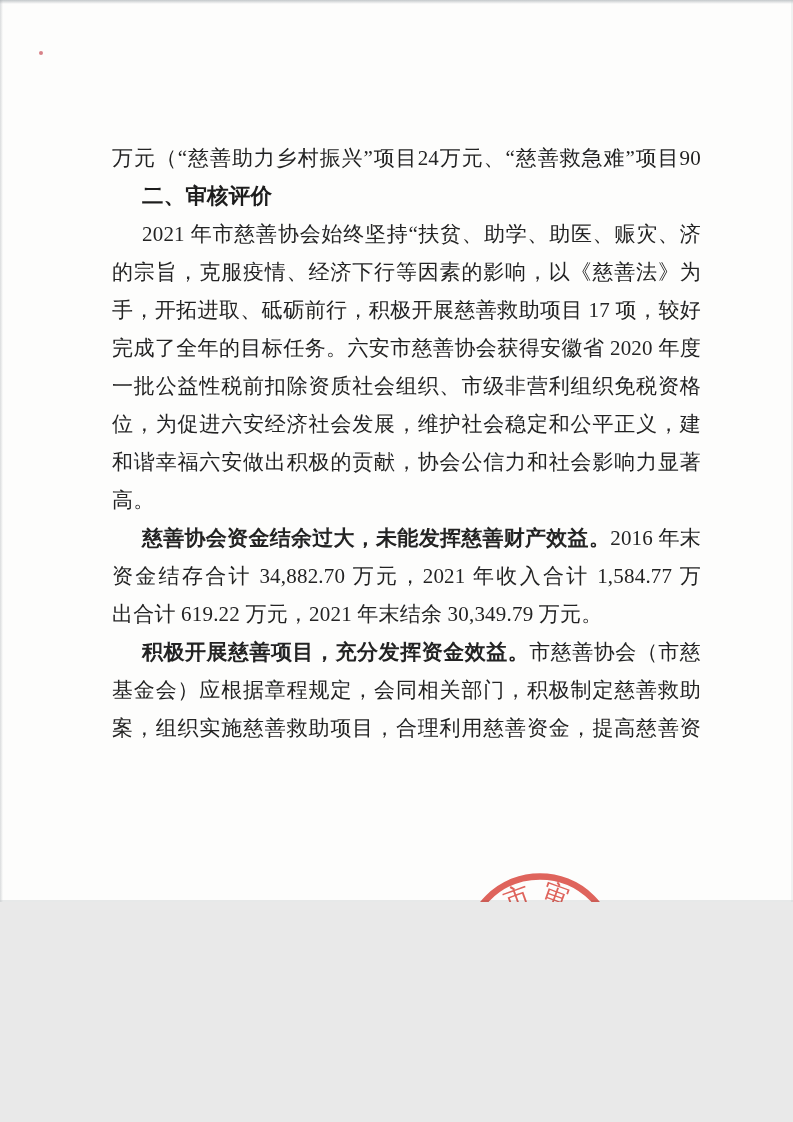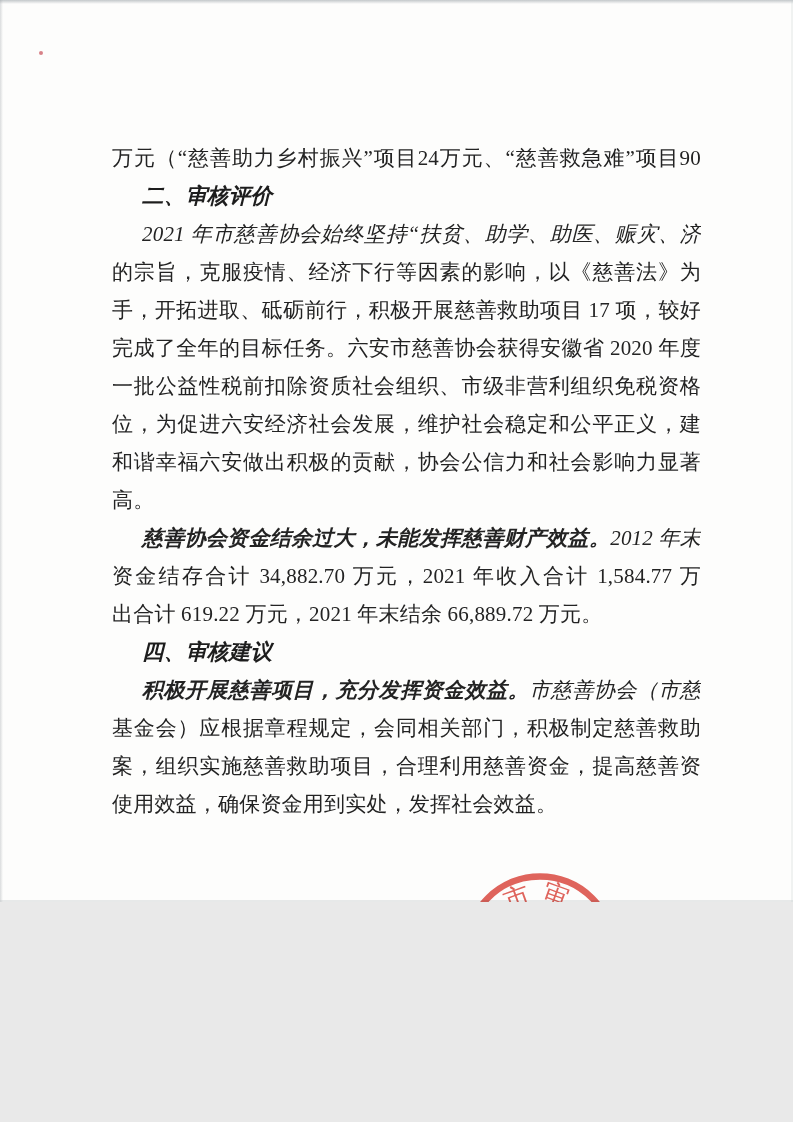--- a/index.html
+++ b/index.html
@@ -15,21 +15,21 @@
     background:linear-gradient(90deg,rgba(160,166,170,.38),rgba(255,255,255,0));}
   .edge-bottom{position:absolute;bottom:0;left:0;width:100%;height:2px;background:rgba(188,194,198,.35);}
   .edge-right{position:absolute;top:0;right:0;width:2px;height:100%;background:rgba(198,203,206,.22);}
   .dot-artifact{position:absolute;left:39px;top:51px;width:4px;height:4px;
     background:#d06b73;border-radius:50%;opacity:.85;}
   
   .text-block{position:absolute;left:112px;top:139px;width:589px;}
   .line{height:38px;line-height:38px;font-size:21px;overflow:hidden;
     letter-spacing:.2px;color:#232323;}
   .line.justify{text-align:justify;text-align-last:justify;}
-  .line.indent{text-indent:30px;font-style:italic;}
+  .line.indent{text-indent:30px;}
   .seg.bold{font-weight:700;margin-top:12px;}
   .seg.heading{font-family:"Liberation Sans","DejaVu Sans",sans-serif;
     font-weight:700;font-size:21.5px;color:#1d1d1d;}
   
   .date-line{position:absolute;left:454px;top:938px;width:180px;
     font-size:14px;letter-spacing:.5px;color:#1c1c1c;z-index:2;white-space:nowrap;}
   
   .seal{position:absolute;left:461px;top:871px;width:158px;height:158px;
     z-index:3;mix-blend-mode:multiply;opacity:.88;}
   .seal svg{display:block;width:100%;height:100%;}
@@ -52,28 +52,26 @@
       <div class="line justify"><span class="seg">万元（“慈善助力乡村振兴”项目24万元、“慈善救急难”项目90</span></div>
       <div class="line indent"><span class="seg heading">二、审核评价</span></div>
       <div class="line justify indent"><span class="seg">2021 年市慈善协会始终坚持“扶贫、助学、助医、赈灾、济困”</span></div>
       <div class="line justify"><span class="seg">的宗旨，克服疫情、经济下行等因素的影响，以《慈善法》为抓</span></div>
       <div class="line justify"><span class="seg">手，开拓进取、砥砺前行，积极开展慈善救助项目 17 项，较好地</span></div>
       <div class="line justify"><span class="seg">完成了全年的目标任务。六安市慈善协会获得安徽省 2020 年度第</span></div>
       <div class="line justify"><span class="seg">一批公益性税前扣除资质社会组织、市级非营利组织免税资格单</span></div>
       <div class="line justify"><span class="seg">位，为促进六安经济社会发展，维护社会稳定和公平正义，建设</span></div>
       <div class="line justify"><span class="seg">和谐幸福六安做出积极的贡献，协会公信力和社会影响力显著提</span></div>
       <div class="line"><span class="seg">高。</span></div>
-      <div class="line justify indent"><span class="seg bold">慈善协会资金结余过大，未能发挥慈善财产效益。</span><span class="seg">2012 年末</span></div>
+      <div class="line justify indent"><span class="seg bold">慈善协会资金结余过大，未能发挥慈善财产效益。</span><span class="seg">2016 年末</span></div>
       <div class="line justify"><span class="seg">资金结存合计 34,882.70 万元，2021 年收入合计 1,584.77 万元，支</span></div>
-      <div class="line"><span class="seg">出合计 619.22 万元，2021 年末结余 66,889.72 万元。</span></div>
-      <div class="line indent"><span class="seg heading">四、审核建议</span></div>
+      <div class="line"><span class="seg">出合计 619.22 万元，2021 年末结余 30,349.79 万元。</span></div>
       <div class="line justify indent"><span class="seg bold">积极开展慈善项目，充分发挥资金效益。</span><span class="seg">市慈善协会（市慈善</span></div>
       <div class="line justify"><span class="seg">基金会）应根据章程规定，会同相关部门，积极制定慈善救助方</span></div>
       <div class="line justify"><span class="seg">案，组织实施慈善救助项目，合理利用慈善资金，提高慈善资金</span></div>
-      <div class="line"><span class="seg">使用效益，确保资金用到实处，发挥社会效益。</span></div>
     </div>
 
   <div class="date-line">2022 年 2 月 21 日</div>
 
   <div class="seal">
     <svg viewBox="0 0 160 160">
       <defs>
         <path id="sealTopArc" d="M 37.6 104.5 A 49 49 0 1 1 122.4 104.5" fill="none"></path>
         <path id="sealBottomArc" d="M 26.8 117.3 A 65 65 0 0 0 133.2 117.3" fill="none"></path>
       </defs>

